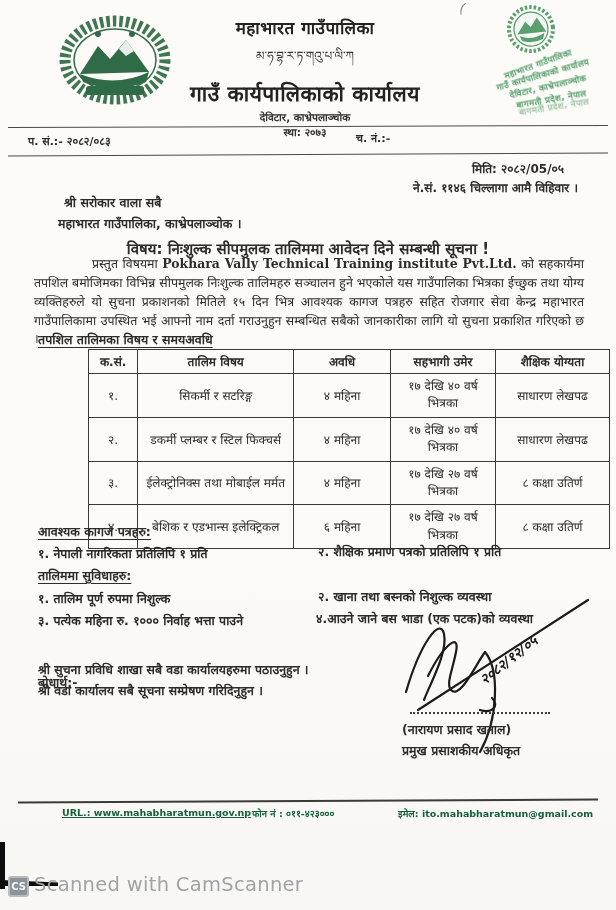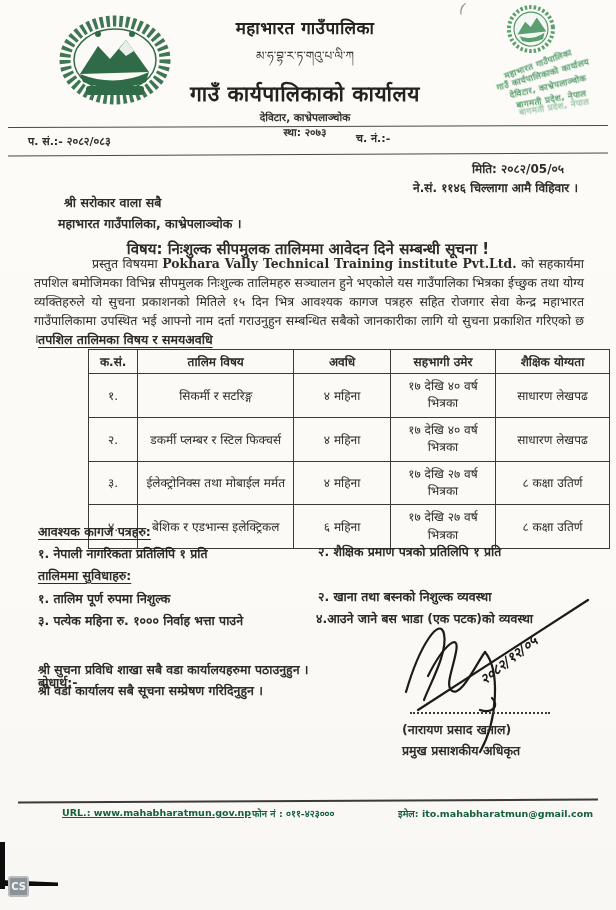--- a/index.html
+++ b/index.html
@@ -238,14 +238,15 @@
 
   <div class="abs foot-rule"></div>
   <div class="abs foot-item foot-url">URL.: www.mahabharatmun.gov.np</div>
   <div class="abs foot-item foot-phone">फोन नं : ०११-४२३०००</div>
   <div class="abs foot-item foot-email">इमेल: ito.mahabharatmun@gmail.com</div>
 
   <div class="abs corner-v"></div>
   <div class="abs corner-h"></div>
 
   <div class="abs cs-badge">CS</div>
+  <div class="abs cs-text">Scanned with CamScanner</div>
 
 </div>
 
 </body></html>

